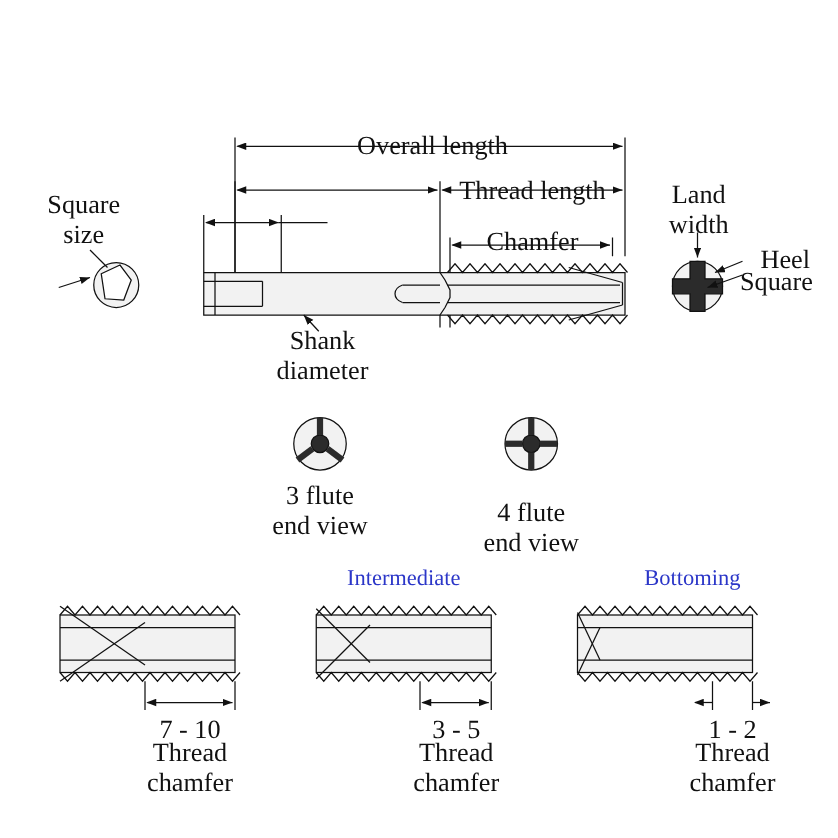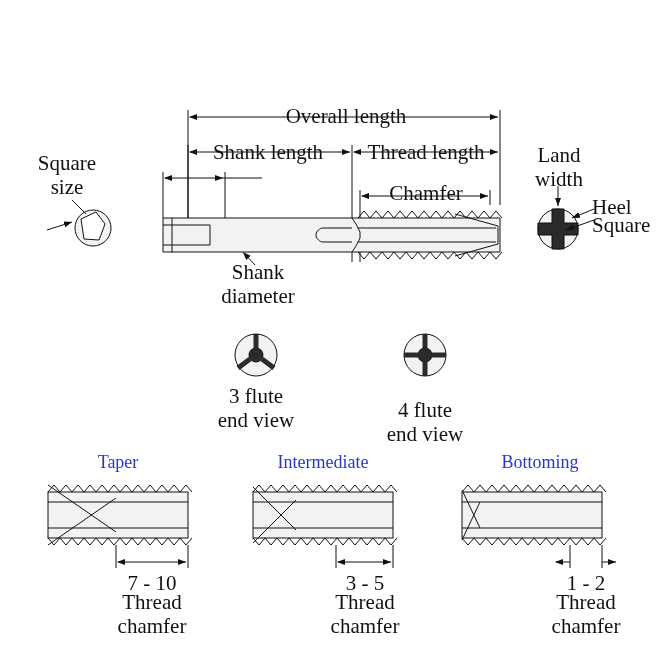--- a/index.html
+++ b/index.html
@@ -147,54 +147,52 @@
       <line x1="462" y1="490" x2="480" y2="528"></line>
       <line x1="570" y1="545" x2="570" y2="568"></line>
       <line x1="602" y1="545" x2="602" y2="568"></line>
       <line x1="556" y1="562" x2="570" y2="562" marker-start="url(#arS)"></line>
       <line x1="602" y1="562" x2="616" y2="562" marker-end="url(#ar)"></line>
     </g>
   </svg>
 
   <div class="lbl" style="left:236px;top:105px;width:220px;">Overall length</div>
 
-  <div class="lbl" style="left:168px;top:141px;width:200px;">Shank length</div>
 
   <div class="lbl" style="left:352px;top:141px;width:148px;">Thread length</div>
 
 
   <div class="lbl" style="left:378px;top:182px;width:96px;">Chamfer</div>
 
   <div class="lbl" style="left:25px;top:152px;width:84px;">Square
 size</div>
 
   <div class="lbl" style="left:524px;top:144px;width:70px;">Land
 width</div>
 
   <div class="lbl" style="left:210px;top:261px;width:96px;">Shank
 diameter</div>
 
-  <div class="lbl" style="left:592px;top:196px;width:56px;text-align:left;">Heel</div>
+  <div class="lbl" style="left:592px;top:196px;width:56px;text-align:right;">Heel</div>
 
   <div class="lbl" style="left:592px;top:214px;width:56px;text-align:left;">Square</div>
 
   <div class="lbl" style="left:196px;top:385px;width:120px;">3 flute
 end view</div>
 
   <div class="lbl" style="left:365px;top:399px;width:120px;">4 flute
 end view</div>
 
-  <div class="type-title" style="left:58px;top:452px;width:120px;">Taper</div>
   <div class="lbl" style="left:92px;top:572px;width:120px;">7 - 10</div>
   <div class="lbl" style="left:92px;top:591px;width:120px;">Thread
 chamfer</div>
 
   <div class="type-title" style="left:243px;top:452px;width:160px;">Intermediate</div>
   <div class="lbl" style="left:305px;top:572px;width:120px;">3 - 5</div>
   <div class="lbl" style="left:305px;top:591px;width:120px;">Thread
 chamfer</div>
 
-  <div class="type-title" style="left:470px;top:452px;width:140px;">Bottoming</div>
+  <div class="type-title" style="left:484px;top:452px;width:140px;">Bottoming</div>
   <div class="lbl" style="left:526px;top:572px;width:120px;">1 - 2</div>
   <div class="lbl" style="left:526px;top:591px;width:120px;">Thread
 chamfer</div>
 
 </div>
 
 </body></html>

